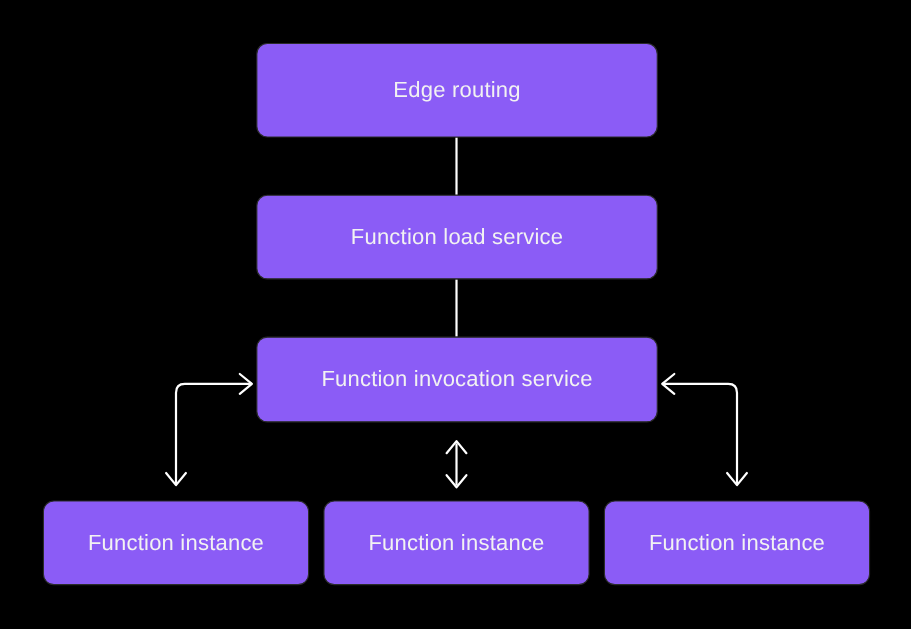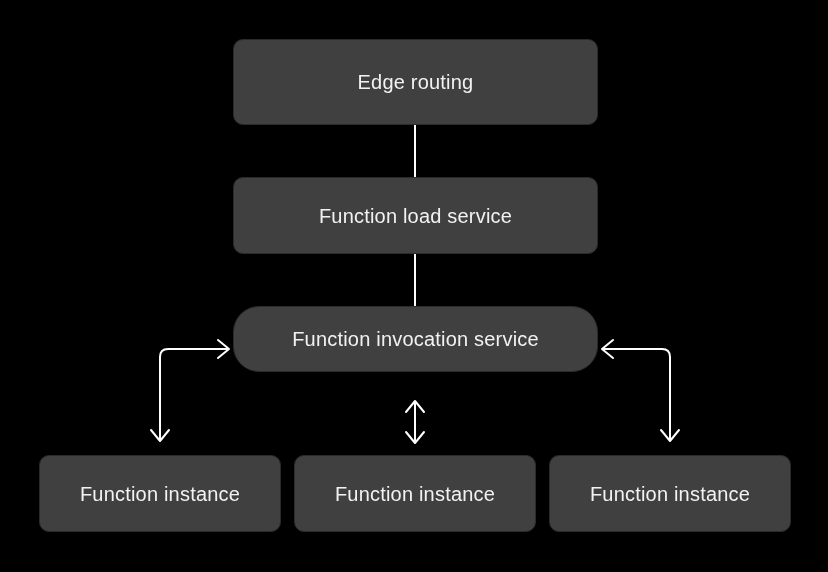--- a/index.html
+++ b/index.html
@@ -14,38 +14,38 @@
   #diagram-root {
     position: relative;
     width: 828px;
     height: 572px;
     background: #000000;
     overflow: hidden;
   }
   .node {
     position: absolute;
     box-sizing: border-box;
-    background: #404040;
+    background: #8b5cf6;
     border: 1px solid #2b2b2b;
     border-radius: 10px;
     display: flex;
     align-items: center;
     justify-content: center;
     color: #f2f2f2;
     font-size: 20px;
     font-weight: 300;
     letter-spacing: 0.2px;
     line-height: 1.2;
     white-space: nowrap;
     user-select: none;
   }
   
   #node-edge-routing     { left: 233px; top: 39px;  width: 365px; height: 86px; }
   #node-load-balancer    { left: 233px; top: 177px; width: 365px; height: 77px; }
-  #node-invocation       { left: 233px; top: 306px; width: 365px; height: 66px; border-radius: 26px; }
+  #node-invocation       { left: 233px; top: 306px; width: 365px; height: 78px; }
   
   #node-instance-left    { left: 39px;  top: 455px; width: 242px; height: 77px; }
   #node-instance-center  { left: 294px; top: 455px; width: 242px; height: 77px; }
   #node-instance-right   { left: 549px; top: 455px; width: 242px; height: 77px; }
 
   #connectors {
     position: absolute;
     left: 0;
     top: 0;
     width: 828px;

